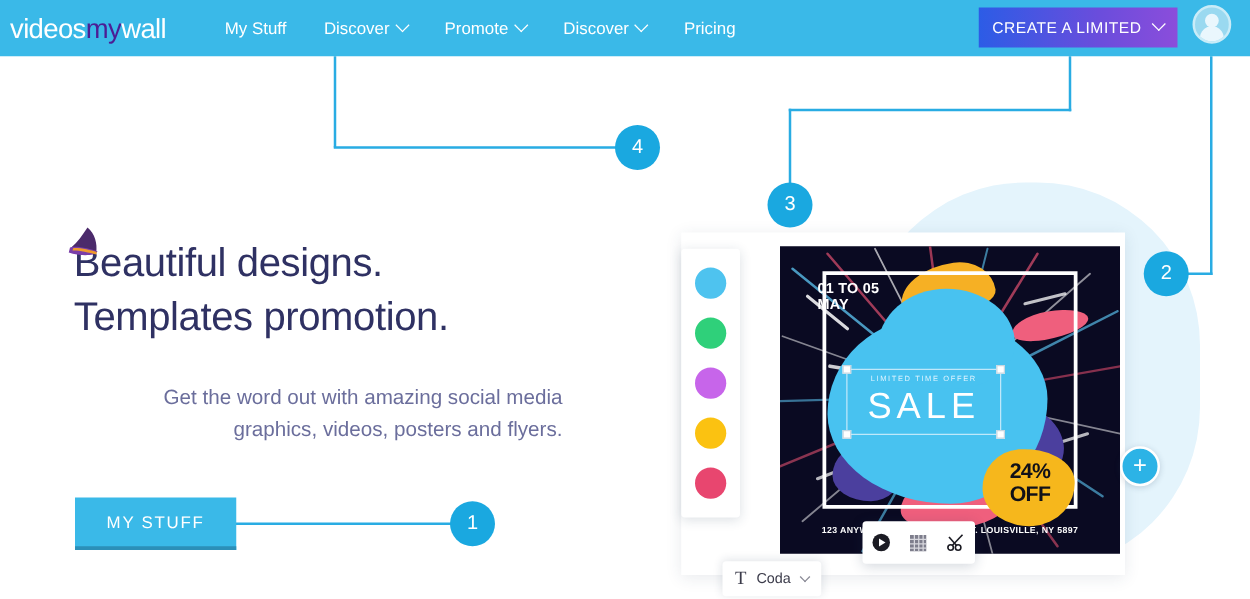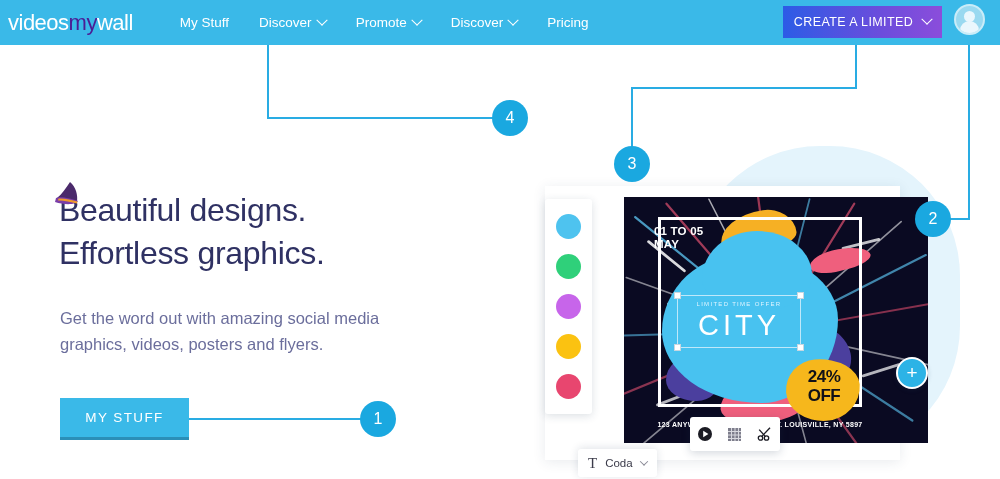--- a/index.html
+++ b/index.html
@@ -127,20 +127,21 @@
     line-height: 43px;
     letter-spacing: -0.3px;
     z-index: 5;
   }
   .hero-sub {
     position: absolute; left: 60px; top: 305px;
     color: #6b6e9c;
     font-size: 16.5px; line-height: 26px;
     width: 390px;
     z-index: 5;
+    text-align: right;
   }
   .hat {
     position: absolute; left: 50px; top: 181px;
     width: 36px; height: 26px; z-index: 6;
   }
   .mystuff-btn {
     position: absolute; left: 60px; top: 398px;
     width: 129px; height: 42px;
     background: #3ab9e8;
     border-bottom: 3px solid #2b8fb8;
@@ -176,21 +177,21 @@
     align-items: center; justify-content: space-around;
     padding: 8px 0;
     z-index: 12;
   }
   .swatch {
     width: 25px; height: 25px; border-radius: 50%;
     cursor: pointer;
   }
   .poster {
     position: absolute; left: 624px; top: 197px;
-    width: 304px; height: 246px;
+    width: 272px; height: 246px;
     overflow: hidden;
     z-index: 6;
     background: #0a0a22;
   }
   .poster .bg { position: absolute; inset: 0; }
 
   .blob { position: absolute; }
   .blob-yellow-top {
     left: 96px; top: 14px; width: 76px; height: 40px;
     background: #f6b024;
@@ -385,21 +386,21 @@
 </div>
 
 <svg class="hat" viewBox="0 0 36 26">
   <path d="M20 1 C16 7, 12 13, 7 17 L27 21 C28 14, 26 6, 20 1 Z" fill="#4b2a6b"></path>
   <path d="M6 17 C10 15, 22 18, 28 20 C26 24, 14 24, 5 21 Z" fill="#7a3ea8"></path>
   <path d="M8.5 17.5 C14 17, 22 19, 27.5 20.6 L27 22.6 C21 21, 13 19.2, 8 19.4 Z" fill="#f09a2c"></path>
 </svg>
 
 <div class="hero-h1">
   <div>Beautiful designs.</div>
-  <div>Effortless graphics.</div>
+  <div>Templates promotion.</div>
 </div>
 
 <div class="hero-sub">Get the word out with amazing social media graphics, videos, posters and flyers.</div>
 
 <div class="mystuff-btn">
   <span>MY STUFF</span>
 </div>
 
 <div class="blue-blob"></div>
 <div class="white-card"></div>
@@ -460,21 +461,21 @@
     <div>MAY</div>
   </div>
 
   <div class="blob blob-yellow-badge"></div>
   <div class="badge-text">
     <div>24%</div>
     <div>OFF</div>
   </div>
 
   <div class="lto">LIMITED TIME OFFER</div>
-  <div class="sale">CITY</div>
+  <div class="sale">SALE</div>
 
   <div class="sel-box">
     <span class="handle" style="left:-4px; top:-4px;"></span>
     <span class="handle" style="right:-4px; top:-4px;"></span>
     <span class="handle" style="left:-4px; bottom:-4px;"></span>
     <span class="handle" style="right:-4px; bottom:-4px;"></span>
   </div>
 
   <div class="addr">123 ANYWHERE ST., ANY CITY, ST. LOUISVILLE, NY 5897</div>
 </div>

